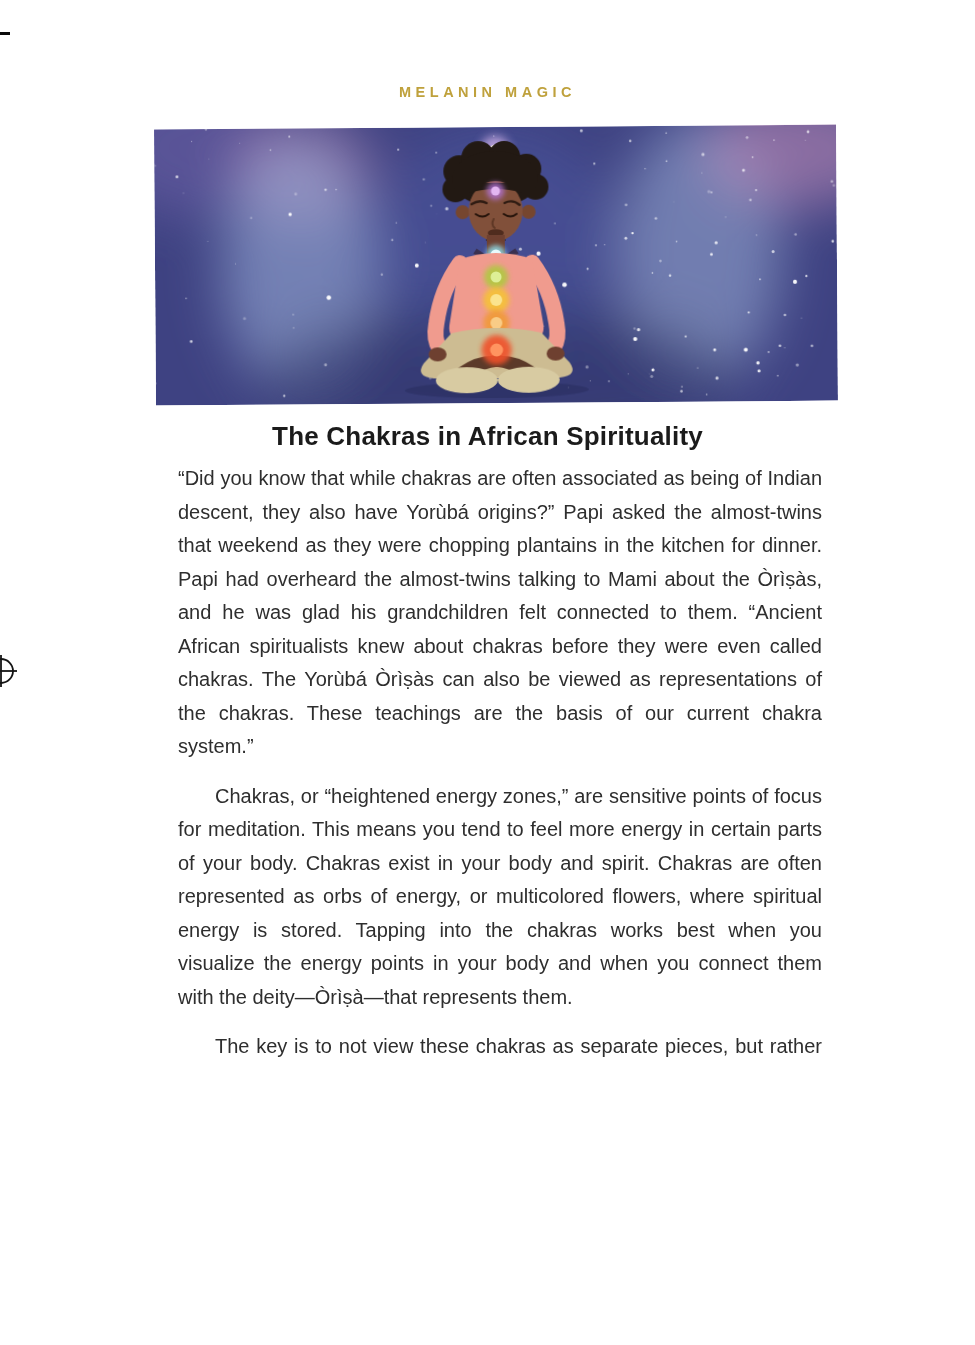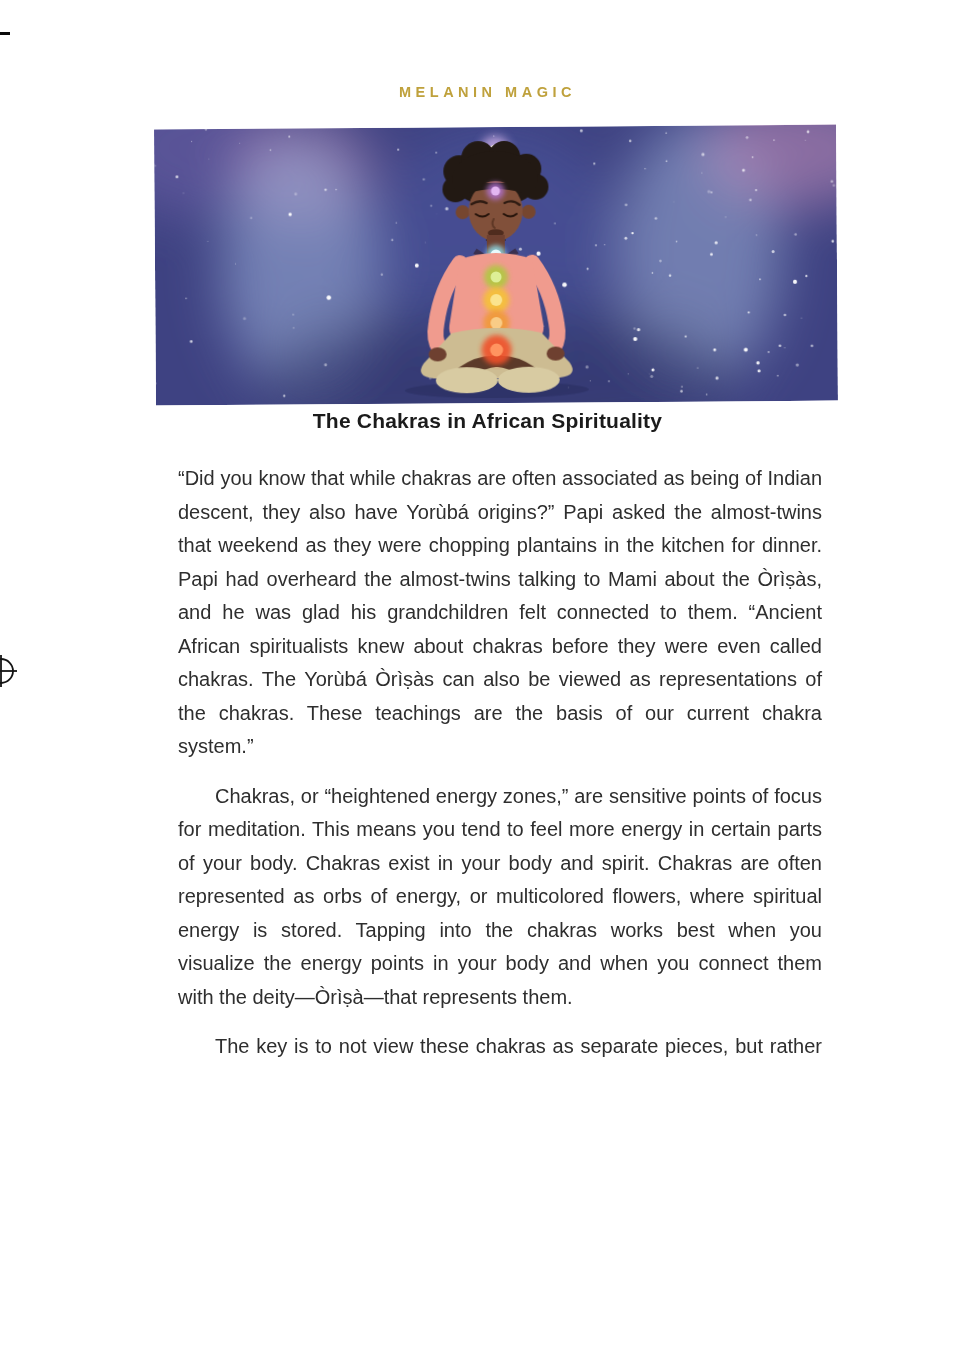--- a/index.html
+++ b/index.html
@@ -12,22 +12,22 @@
   .running-head{
     position:absolute;top:84px;left:0;right:0;text-align:center;
     color:var(--gold,#BFA13C);font-weight:bold;font-size:14.5px;letter-spacing:4.5px;
   }
   figure.illustration{
     position:absolute;left:155px;top:127px;width:682px;height:276px;margin:0;
     transform:rotate(-0.4deg);
   }
   figure.illustration svg{display:block;width:100%;height:100%;}
   h1.section-title{
-    position:absolute;top:409px;left:0;right:0;margin:0;text-align:center;
-    font-size:21px;font-weight:700;color:var(--title,#1B1B1B);letter-spacing:0.2px;
+    position:absolute;top:409px;left:0;right:0;margin:12px;text-align:center;
+    font-size:26px;font-weight:700;color:var(--title,#1B1B1B);letter-spacing:0.2px;
   }
   .body-text{
     position:absolute;left:162px;top:446px;width:676px;
     font-size:20px;line-height:33.5px;color:var(--body,#2E2E2E);
     text-align:justify;font-weight:400;
   }
   .body-text p{margin:16px;}
   .body-text p.indent{text-indent:37px;}
   footer.page-footer{
     position:absolute;top:1241px;left:0;right:0;

